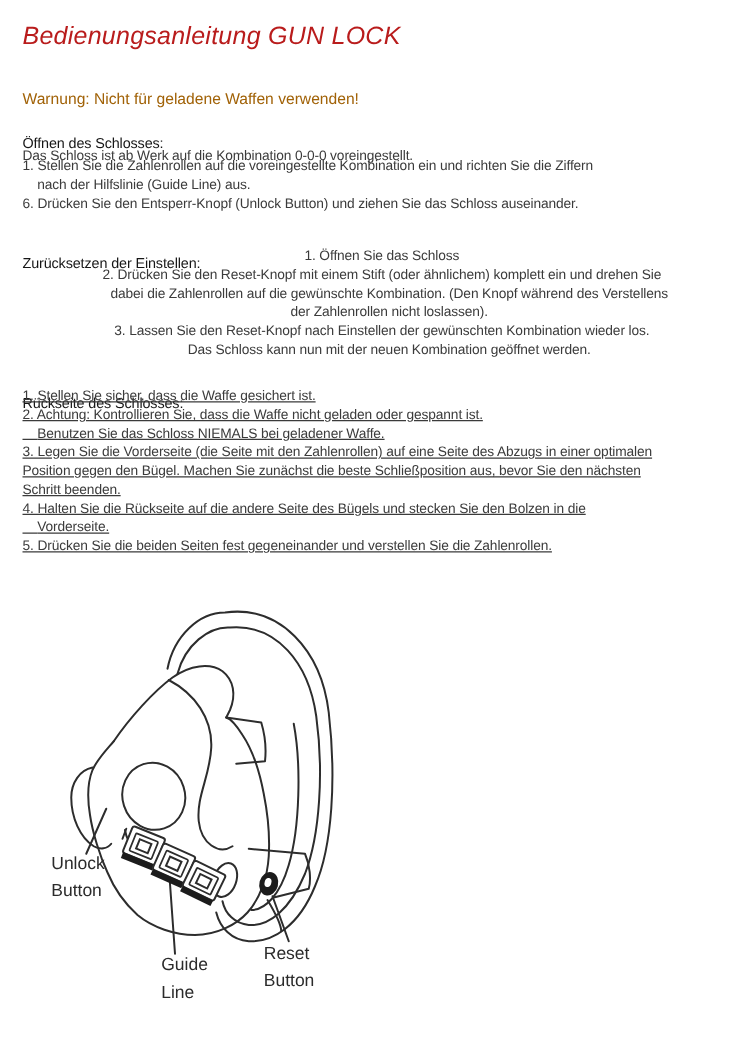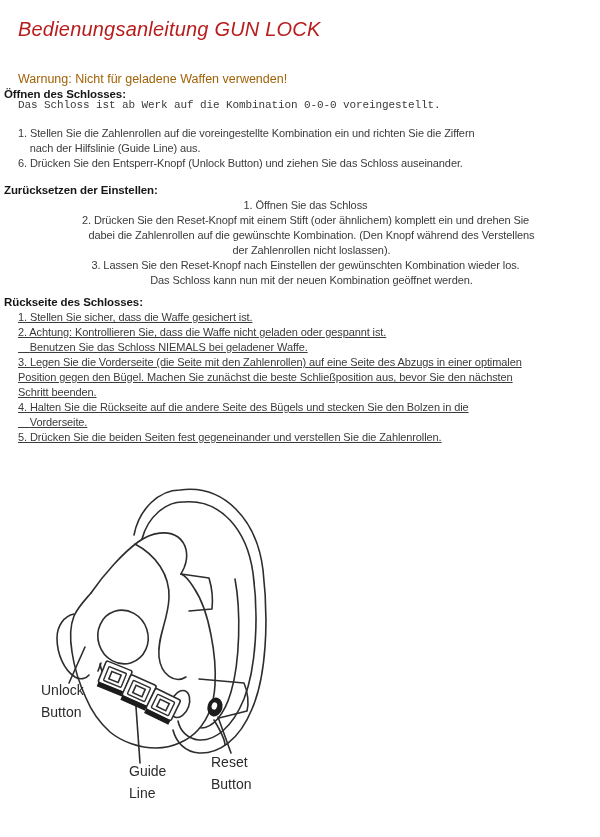--- a/index.html
+++ b/index.html
@@ -18,36 +18,37 @@
     letter-spacing:.2px;
     font-style:italic;
   }
   .warning{
     left:18px;top:59px;
     font-size:12.5px;
     color:#a16207;
     margin-top:13px;
   }
   .sec-head{
-    left:4px;
+    left:18px;
     font-size:11.5px;
-    font-weight:bold;
+    font-weight:normal;
     color:#161616;
     letter-spacing:-.1px;
+    margin-top:21px;
   }
   .sec-body{
     left:18px;
     font-size:11px;
     line-height:15px;
     color:#3b3b3b;
     letter-spacing:-.1px;
     white-space:pre-wrap;
     width:575px;
   }
-  #h1{top:88px;} #b1a{top:98px;font-family:Liberation Mono, monospace;} #b1b{top:126px;}
+  #h1{top:88px;} #b1a{top:118px;} #b1b{top:126px;}
   #h2{top:184px;} #b2{top:198px;text-align:center;}
   #h3{top:296px;} #b3{top:310px;text-decoration:underline;}
   .diagram{left:28px;top:480px;}
   .diagram text{
     font-family:"Liberation Sans","DejaVu Sans",sans-serif;
     font-size:14px;
     fill:#2b2b2b;
     stroke:none;
   }
 </style>

